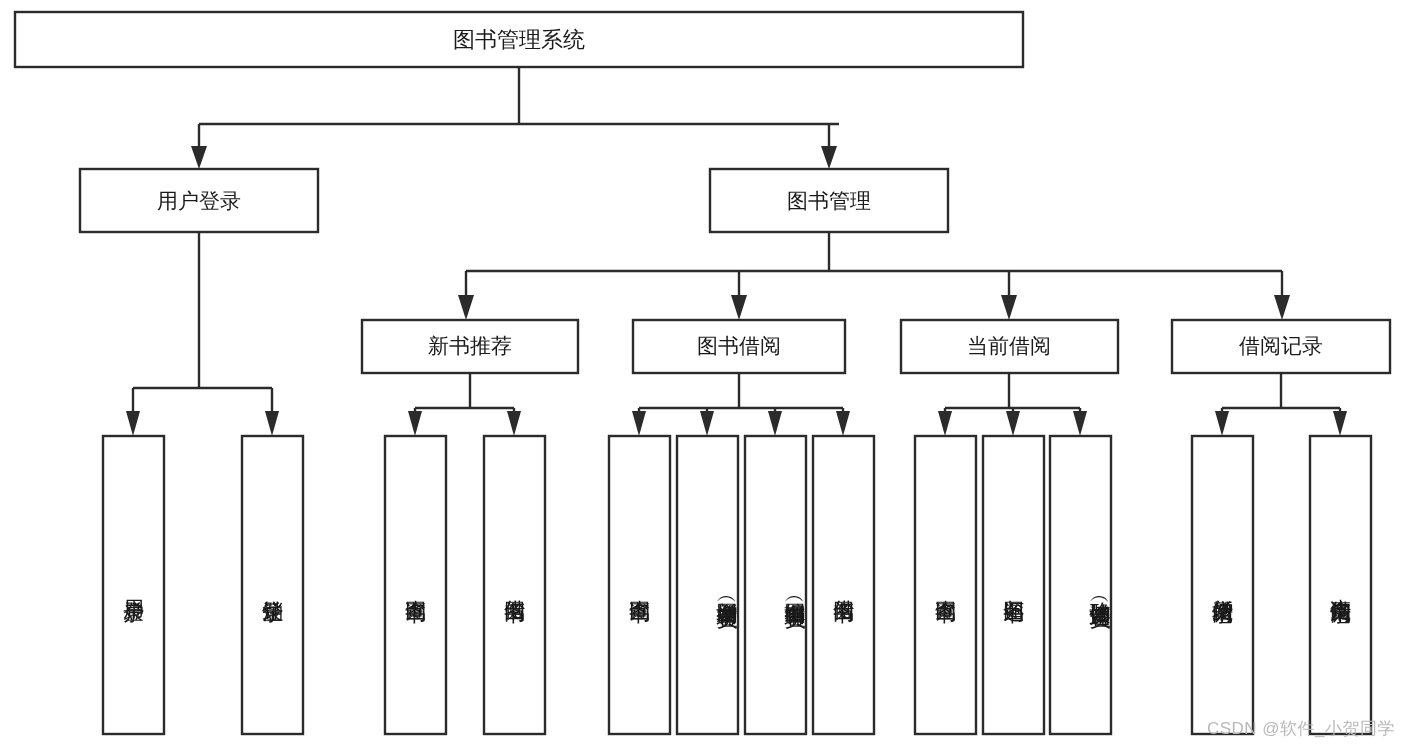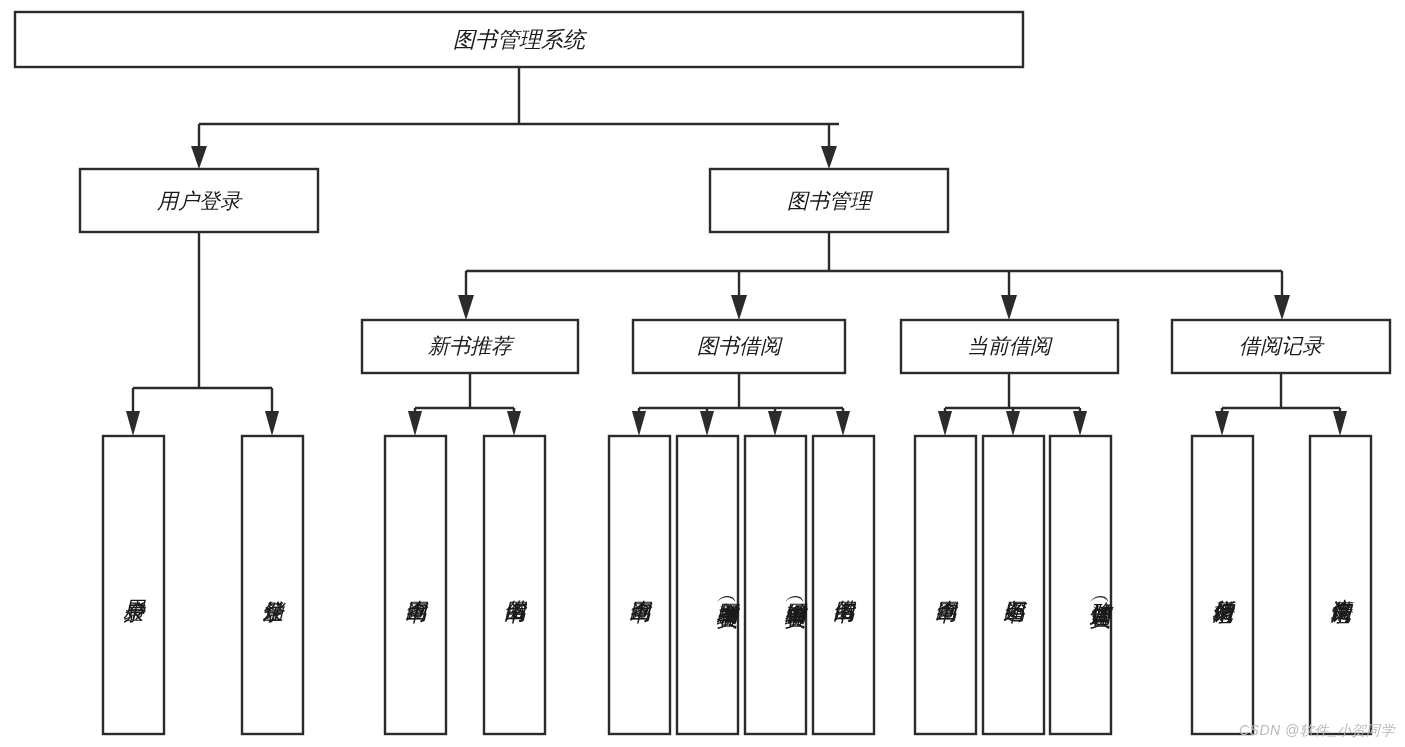--- a/index.html
+++ b/index.html
@@ -11,21 +11,20 @@
     width: 1405px;
     height: 747px;
     font-family: "Liberation Sans", sans-serif;
     overflow: hidden;
   }
   #diagram-root {
     position: relative;
     width: 1405px;
     height: 747px;
     background: #ffffff;
-    font-style: italic;
   }
   svg.diagram-canvas {
     position: absolute;
     top: 0;
     left: 0;
     width: 1405px;
     height: 747px;
   }
   .node-box {
     fill: #ffffff;
@@ -69,21 +68,21 @@
     letter-spacing: 1px;
     color: #1a1a1a;
     white-space: nowrap;
     pointer-events: none;
   }
   .watermark {
     position: absolute;
     right: 10px;
     bottom: 7px;
     font-family: "Liberation Sans", sans-serif;
-    font-size: 14px;
+    font-size: 17px;
     color: #b9b9b9;
     letter-spacing: 0.5px;
     white-space: nowrap;
   }
 </style>
 </head>
 <body>
 
 <div id="diagram-root">
 

